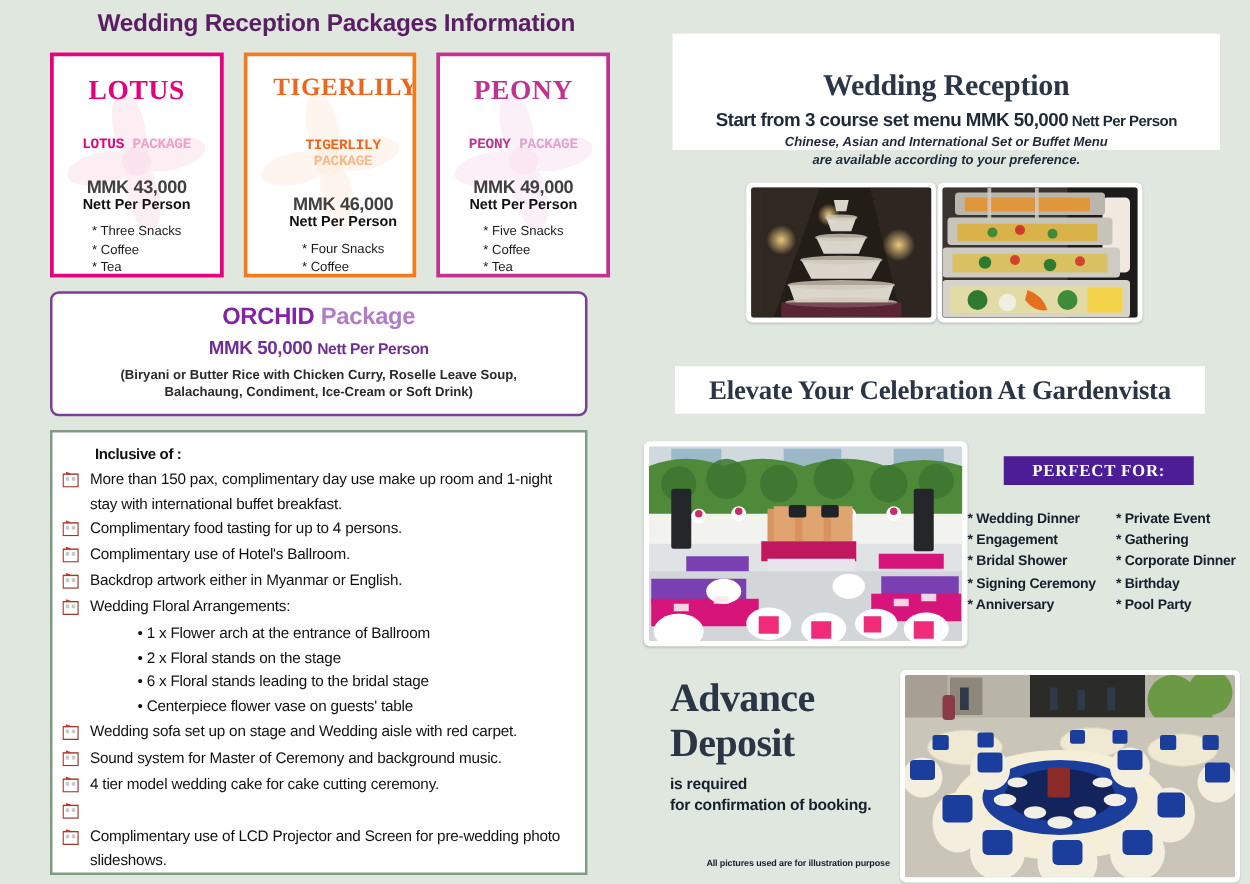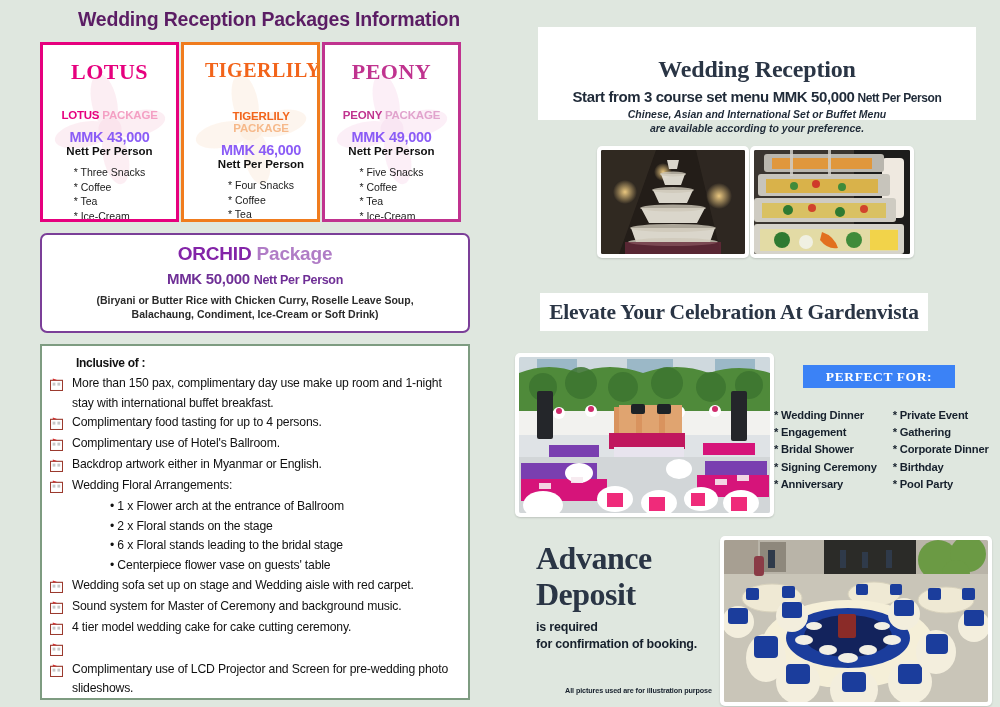--- a/index.html
+++ b/index.html
@@ -22,21 +22,21 @@
     color: #5b1d64;
     font-size: 19.5px;
     font-weight: bold;
     letter-spacing: -0.2px;
     text-align: center;
     padding-left: 10px;
     margin-bottom: 11px;
   }
 
   
-  #package-row { display: flex; gap: 2px; }
+  #package-row { display: flex; gap: 16px; }
   .pkg-card {
     background: #ffffff;
     border: 3px solid #e6007e;
     width: 139px;
     height: 180px;
     position: relative;
     overflow: hidden;
     text-align: center;
   }
   .pkg-card.tigerlily { border-color: #f07c1e; padding-left: 21px; }
@@ -62,33 +62,34 @@
   .tigerlily .pkg-title { color: #f2641a; font-size: 20px; }
   .peony .pkg-title { color: #c0338f; }
 
   .pkg-sub {
     position: relative;
     margin-top: 24px;
     font-size: 11.5px;
     font-weight: bold;
     color: #f4a0c4;
     letter-spacing: -0.2px;
+    font-family: Liberation Mono, monospace;
   }
   .pkg-sub .nm { color: #e6007e; }
   .tigerlily .pkg-sub { color: #f6b98a; margin-top: 28px; }
   .tigerlily .pkg-sub .nm { color: #f2641a; }
   .peony .pkg-sub { color: #e1a3cd; }
   .peony .pkg-sub .nm { color: #c0338f; }
 
   .pkg-price {
     position: relative;
-    margin-top: 8px;
+    margin-top: 20px;
     font-size: 14.5px;
     font-weight: bold;
-    color: #8b5cf6;
+    color: #404040;
     letter-spacing: -0.3px;
   }
   .pkg-nett {
     position: relative;
     font-size: 11.5px;
     font-weight: bold;
     color: #111;
     margin-top: 0px;
   }
   .pkg-items {
@@ -197,35 +198,35 @@
     padding: 4px;
     box-shadow: 0 1px 2px rgba(0,0,0,0.15);
     overflow: hidden;
   }
   .photo > .inner { width: 100%; height: 100%; border-radius: 2px; overflow: hidden; position: relative; }
 
   #photo-champagne { position: absolute; left: 85px; top: 138px; width: 152px; height: 112px; }
   #photo-buffet    { position: absolute; left: 238px; top: 138px; width: 164px; height: 112px; }
   #elevate-banner {
     position: absolute; left: 28px; top: 285px;
-    width: 388px; height: 38px;
+    width: 424px; height: 38px;
     background: #ffffff;
     display: flex; align-items: center; justify-content: center;
   }
   #elevate-text {
     font-family: "Liberation Serif", serif;
     font-weight: bold; font-size: 21.5px; color: #2a3545;
     letter-spacing: -0.2px;
   }
   #photo-garden { position: absolute; left: 3px; top: 345px; width: 259px; height: 164px; }
 
   #perfect-header {
     position: absolute; left: 291px; top: 357px;
     width: 152px; height: 23px;
-    background: #3b82f6;
+    background: #4c1d95;
     color: #ffffff;
     font-family: "Liberation Serif", serif;
     font-weight: bold; font-size: 13.5px;
     letter-spacing: 0.6px;
     display: flex; align-items: center; justify-content: center;
   }
   #perfect-list {
     position: absolute; left: 262px; top: 399px;
     width: 228px;
     display: flex; gap: 16px;

